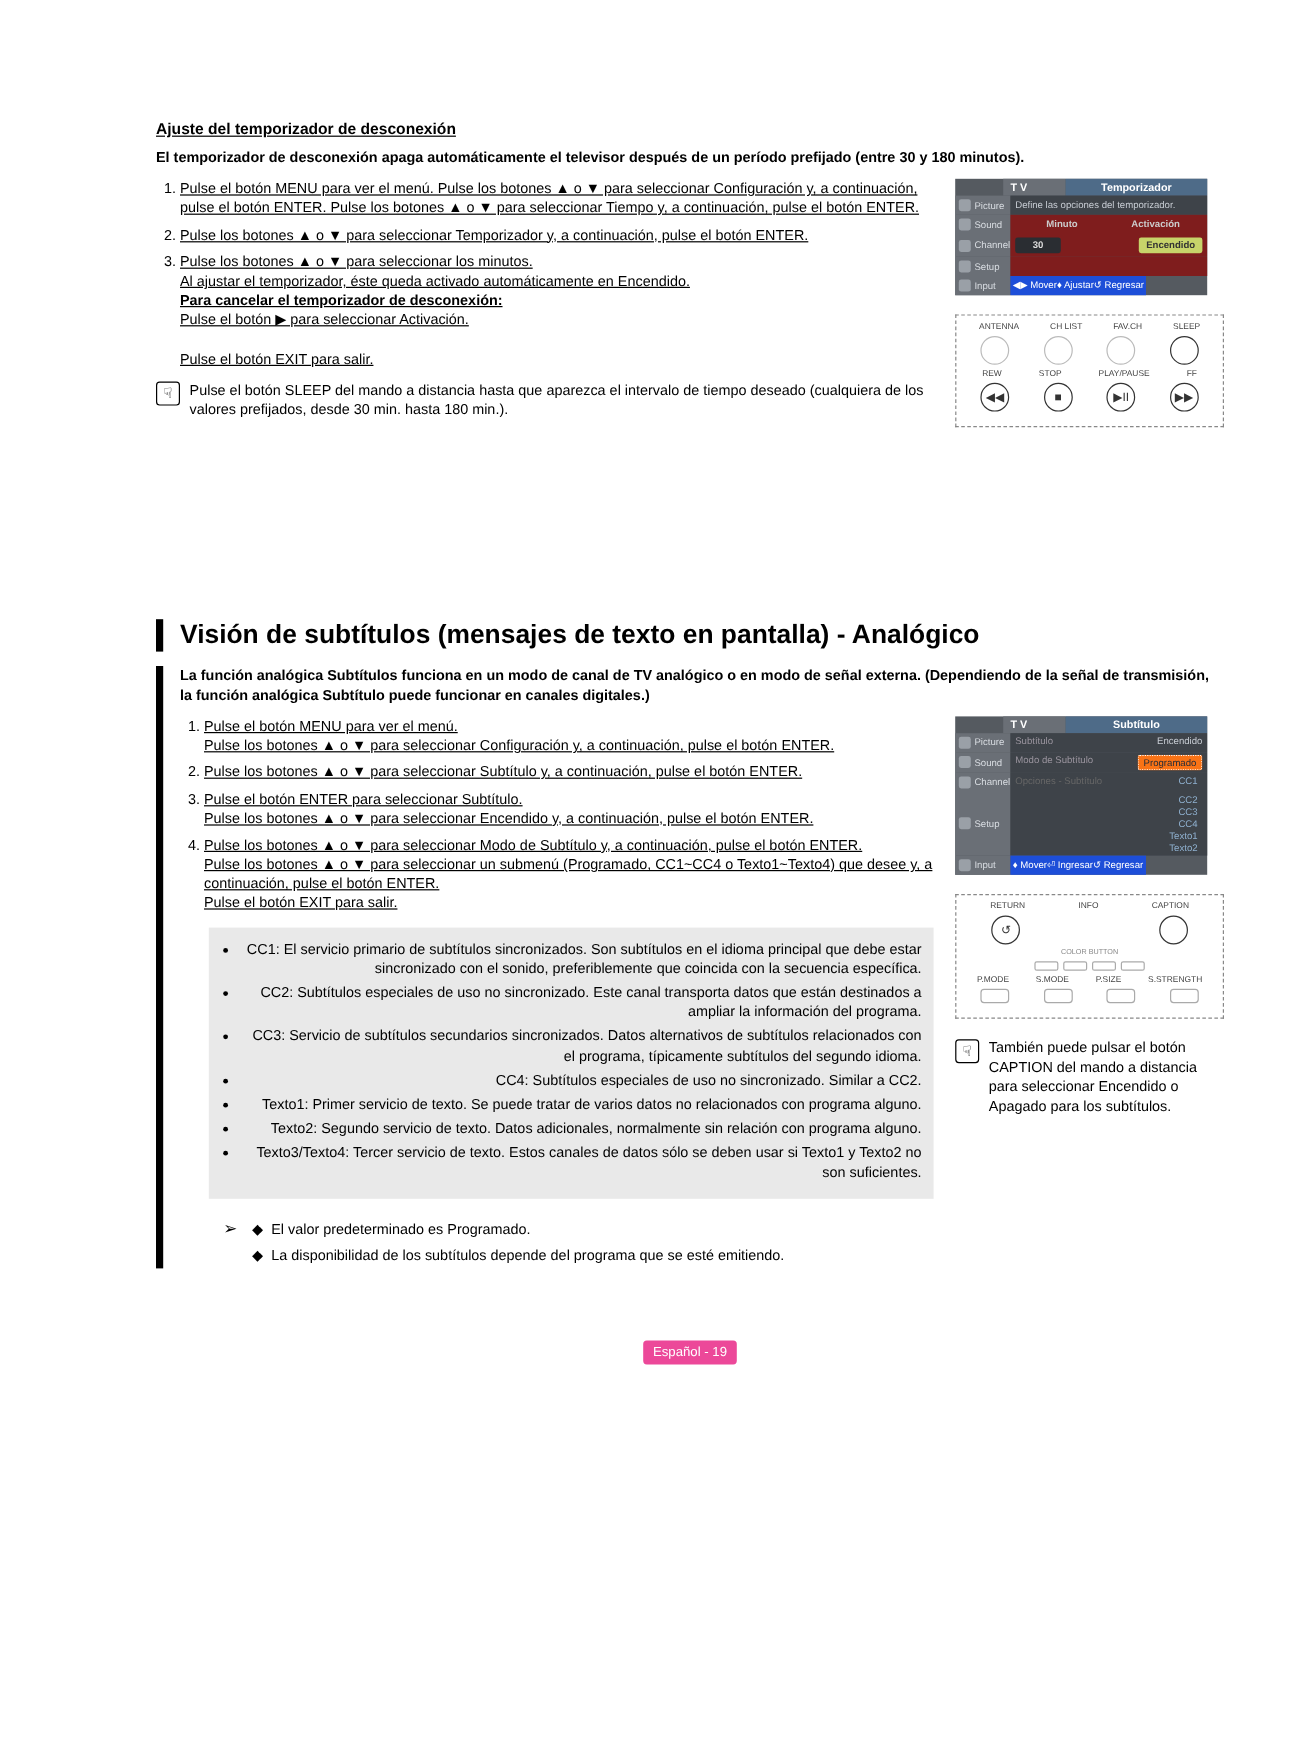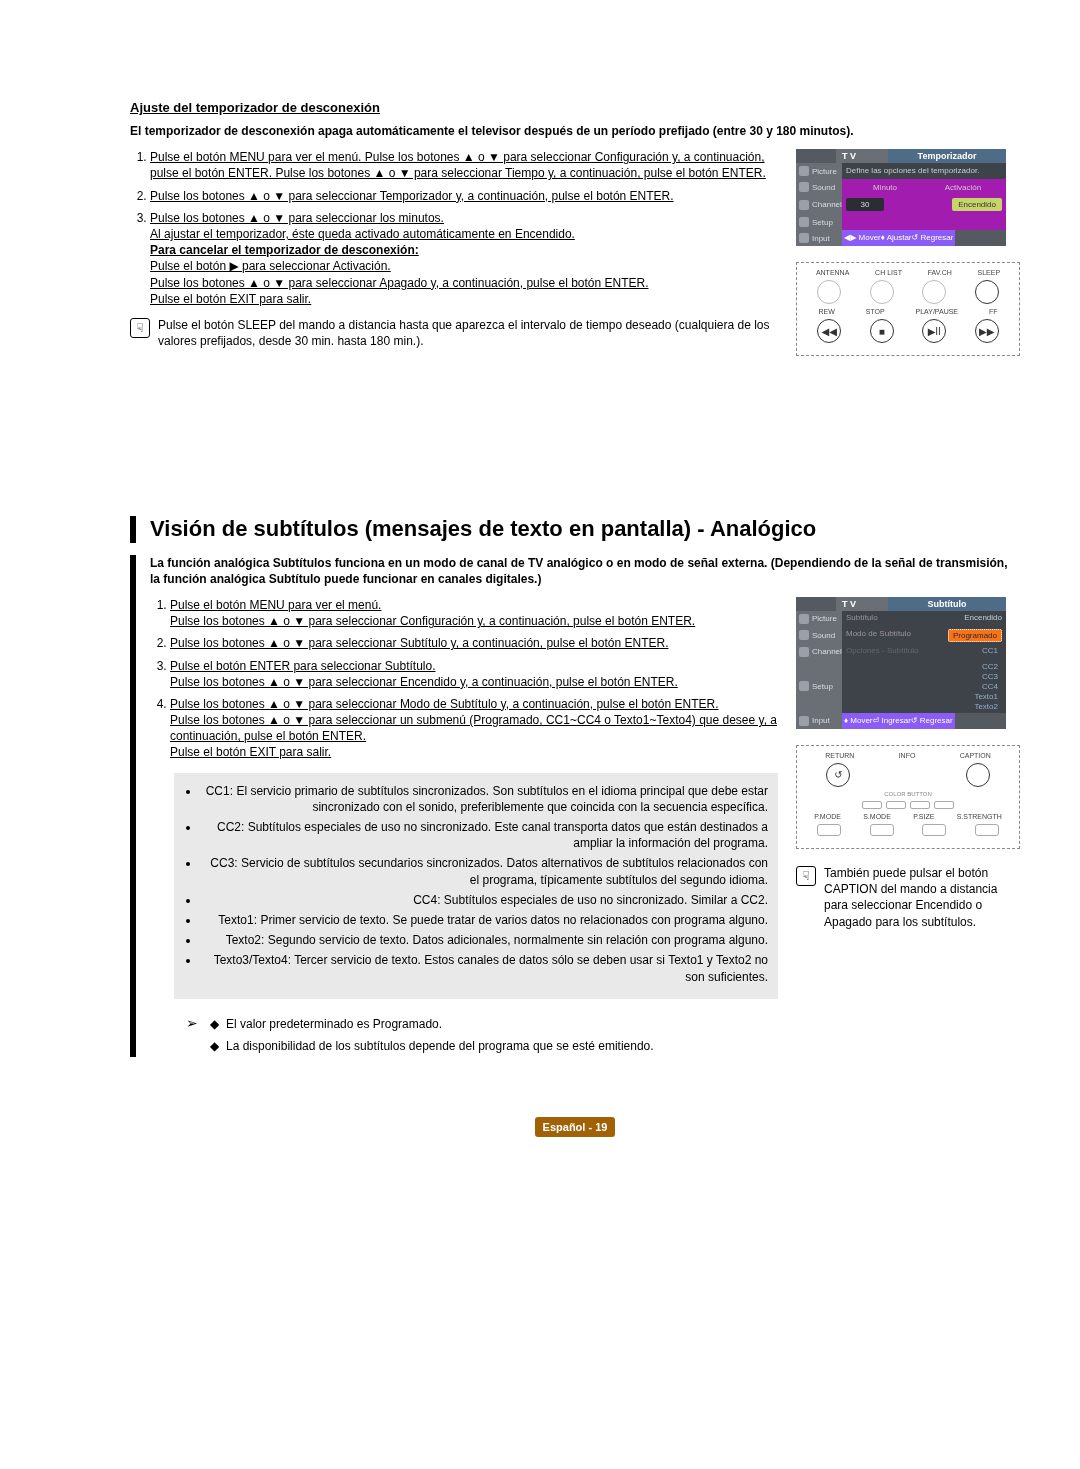--- a/index.html
+++ b/index.html
@@ -152,25 +152,26 @@
     align-items: center;
   }
   .menu-shot .side-icon {
     width: 10px; height: 10px;
     background: #9aa0a7;
     border-radius: 2px;
     flex-shrink:0;
   }
   .menu-shot .body {
     flex: 1;
-    background: #a21caf;
+    background: #7f1d1d;
     padding: 3px 4px;
     display: flex;
     justify-content: space-between;
-    align-items: flex-end;
+    align-items: flex-start;
+    font-weight: bold;
   }
   .menu-shot .desc {
     flex: 1;
     background: #3e4349;
     padding: 3px 4px;
     font-size: 8px;
     color: #c7ccd3;
     line-height: 1.2;
   }
   .menu-shot .label-col {
@@ -189,21 +190,21 @@
     text-align:center;
   }
   .menu-shot .valbox.on {
     background:#c7d46a;
     color:#333;
   }
   .menu-shot .body.empty {
     padding:6px 4px;
   }
   .menu-shot .footer {
-    background:#8b5cf6;
+    background:#1d4ed8;
     color:#fff;
     display:flex;
     justify-content:space-around;
     padding:3px 2px;
     font-size:8px;
   }
   .menu-shot .subtitle-list {
     flex:1;
     background:#3e4349;
     padding:2px 4px;
@@ -264,26 +265,26 @@
   .remote .colors span {
     width:18px; height:6px; border:1px solid #aaa; border-radius:2px;
   }
   .remote .sec-label {font-size:6px; color:#888;}
   .footer-page {
     text-align:center;
     margin-top: 60px;
   }
   .footer-pill {
     display:inline-block;
-    background:#a16207;
+    background:#ec4899;
     color:#fff;
     padding:4px 8px;
     font-size:11px;
     border-radius:3px;
-    font-weight:bold;
+    font-weight:normal;
   }
   .side-note {
     display:flex;
     gap:8px;
     font-size:12px;
     line-height:1.35;
     align-items:flex-start;
   }
 </style>
 </head>
@@ -298,21 +299,21 @@
     <div class="two-col">
       <div class="left">
         <ol class="steps">
           <li><span>Pulse el botón MENU para ver el menú. Pulse los botones ▲ o ▼ para seleccionar Configuración y, a continuación, pulse el botón ENTER. Pulse los botones ▲ o ▼ para seleccionar Tiempo y, a continuación, pulse el botón ENTER.</span></li>
           <li><span>Pulse los botones ▲ o ▼ para seleccionar Temporizador y, a continuación, pulse el botón ENTER.</span></li>
           <li>
             <span>Pulse los botones ▲ o ▼ para seleccionar los minutos.</span><br>
             <span>Al ajustar el temporizador, éste queda activado automáticamente en Encendido.</span><br>
             <span class="sub-bold">Para cancelar el temporizador de desconexión:</span><br>
             <span>Pulse el botón ▶ para seleccionar Activación.</span><br>
-            <span>Pulse los botones ▲ o ▼ para seleccionar Apagado y, a continuación, pulse el botón ENTER.</span><br>
+            <br>
             <span>Pulse el botón EXIT para salir.</span>
           </li>
         </ol>
         <div class="hint">
           <span class="hint-icon">☟</span>
           <span>Pulse el botón SLEEP del mando a distancia hasta que aparezca el intervalo de tiempo deseado (cualquiera de los valores prefijados, desde 30 min. hasta 180 min.).</span>
         </div>
       </div>
 
       <div class="right">

